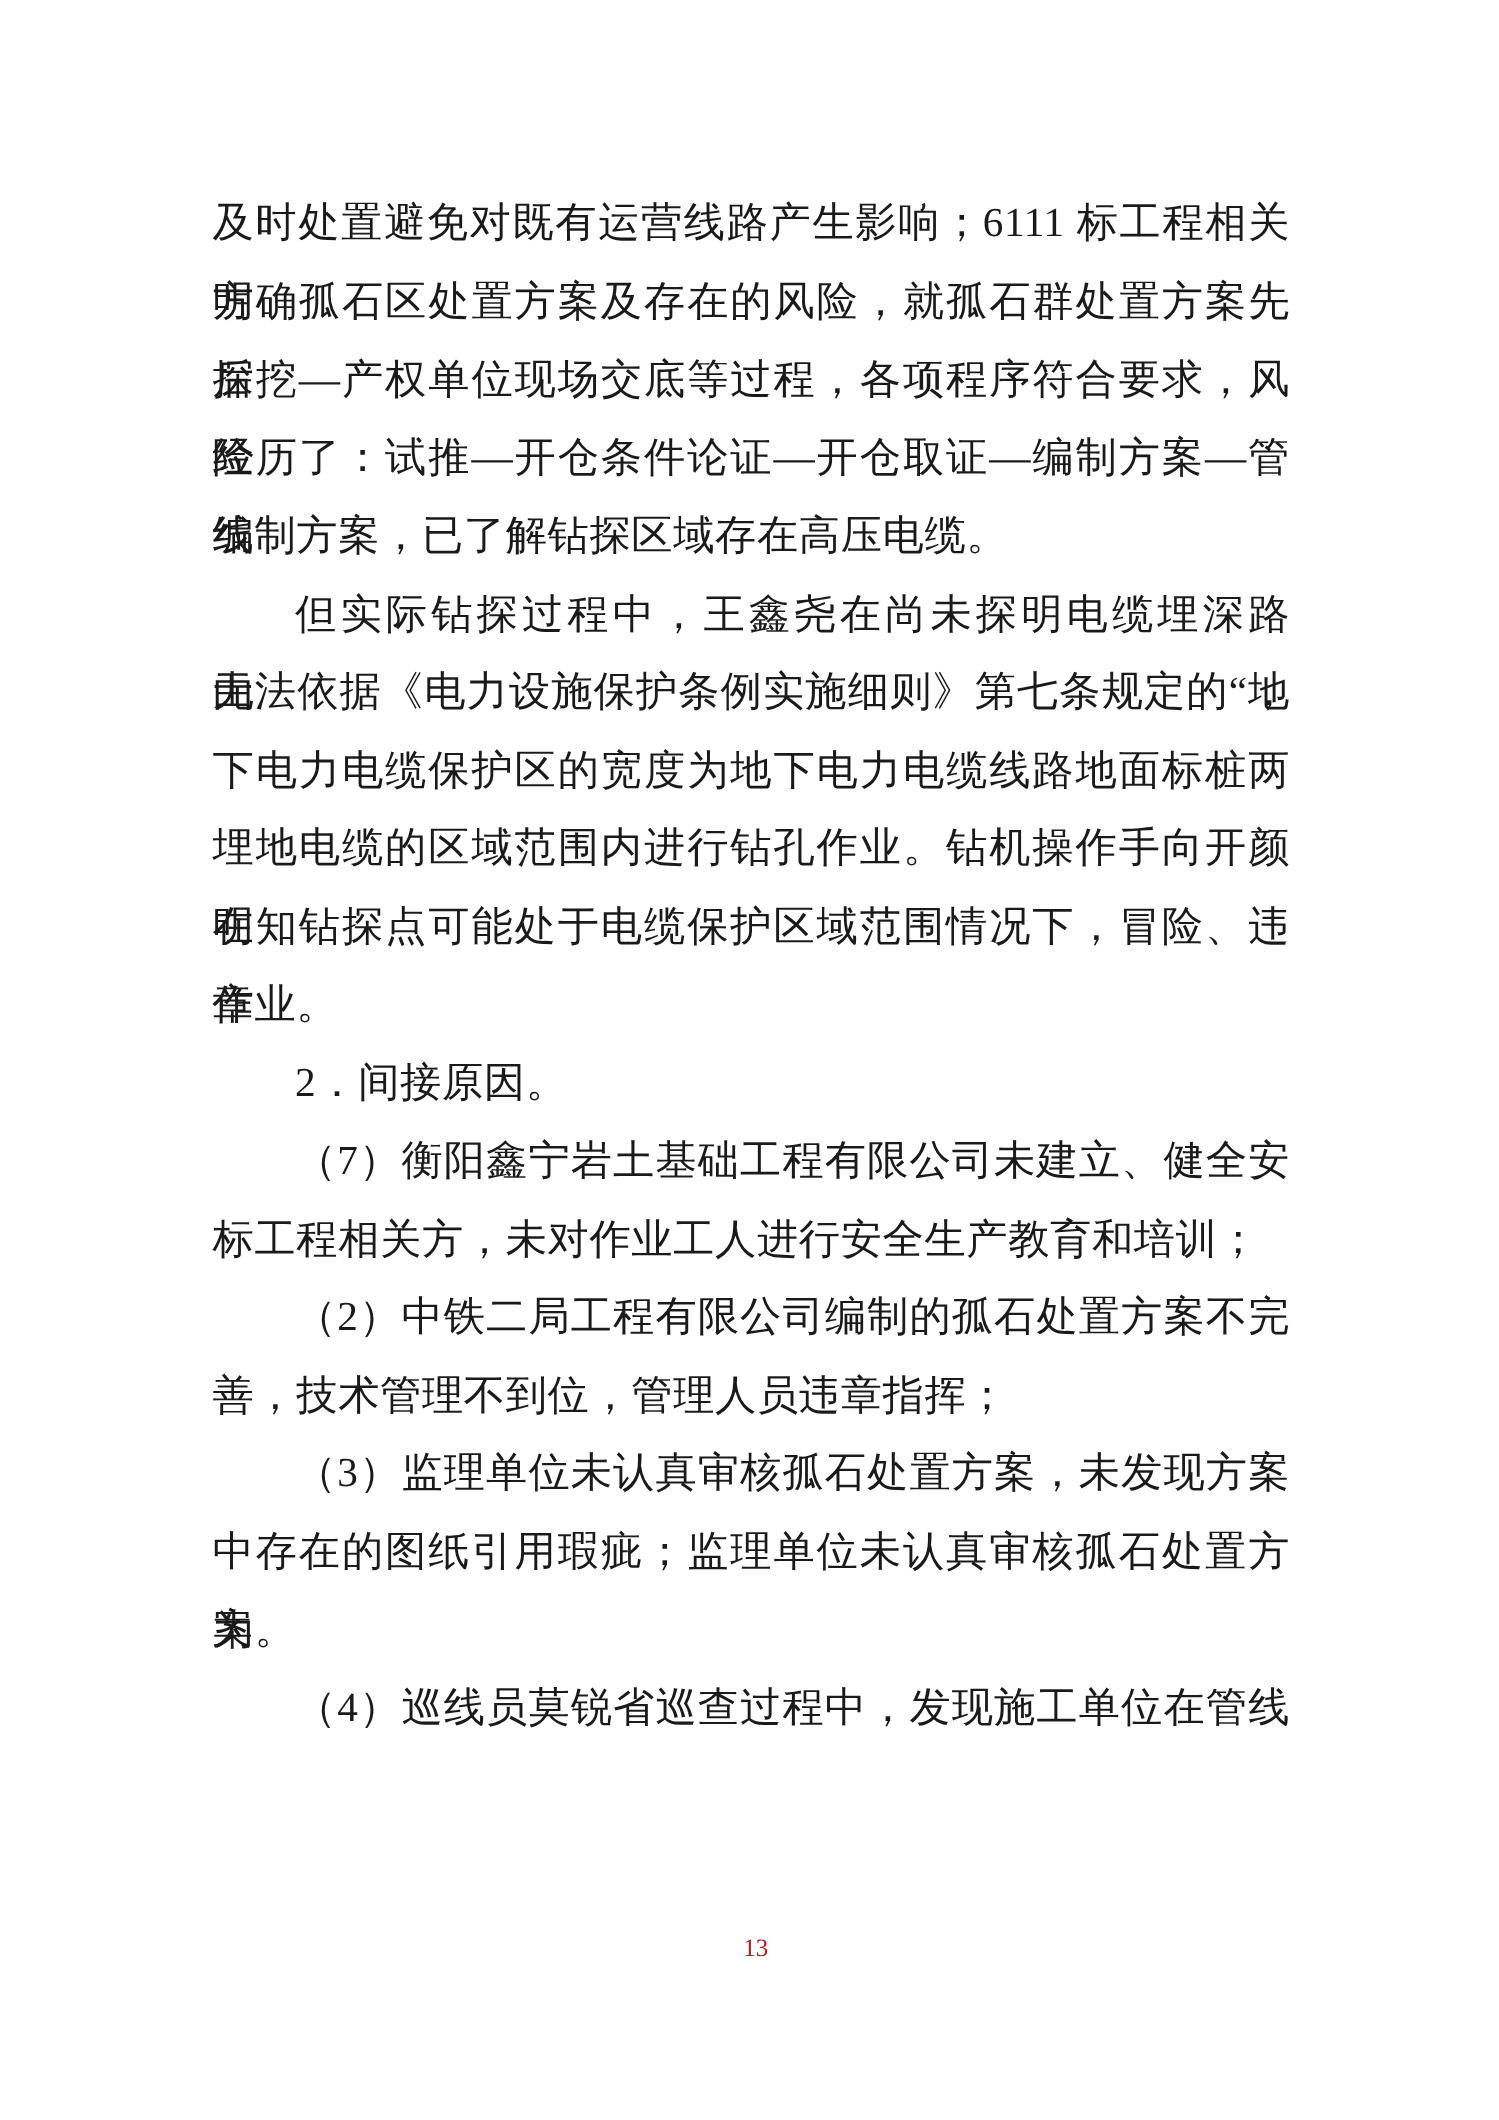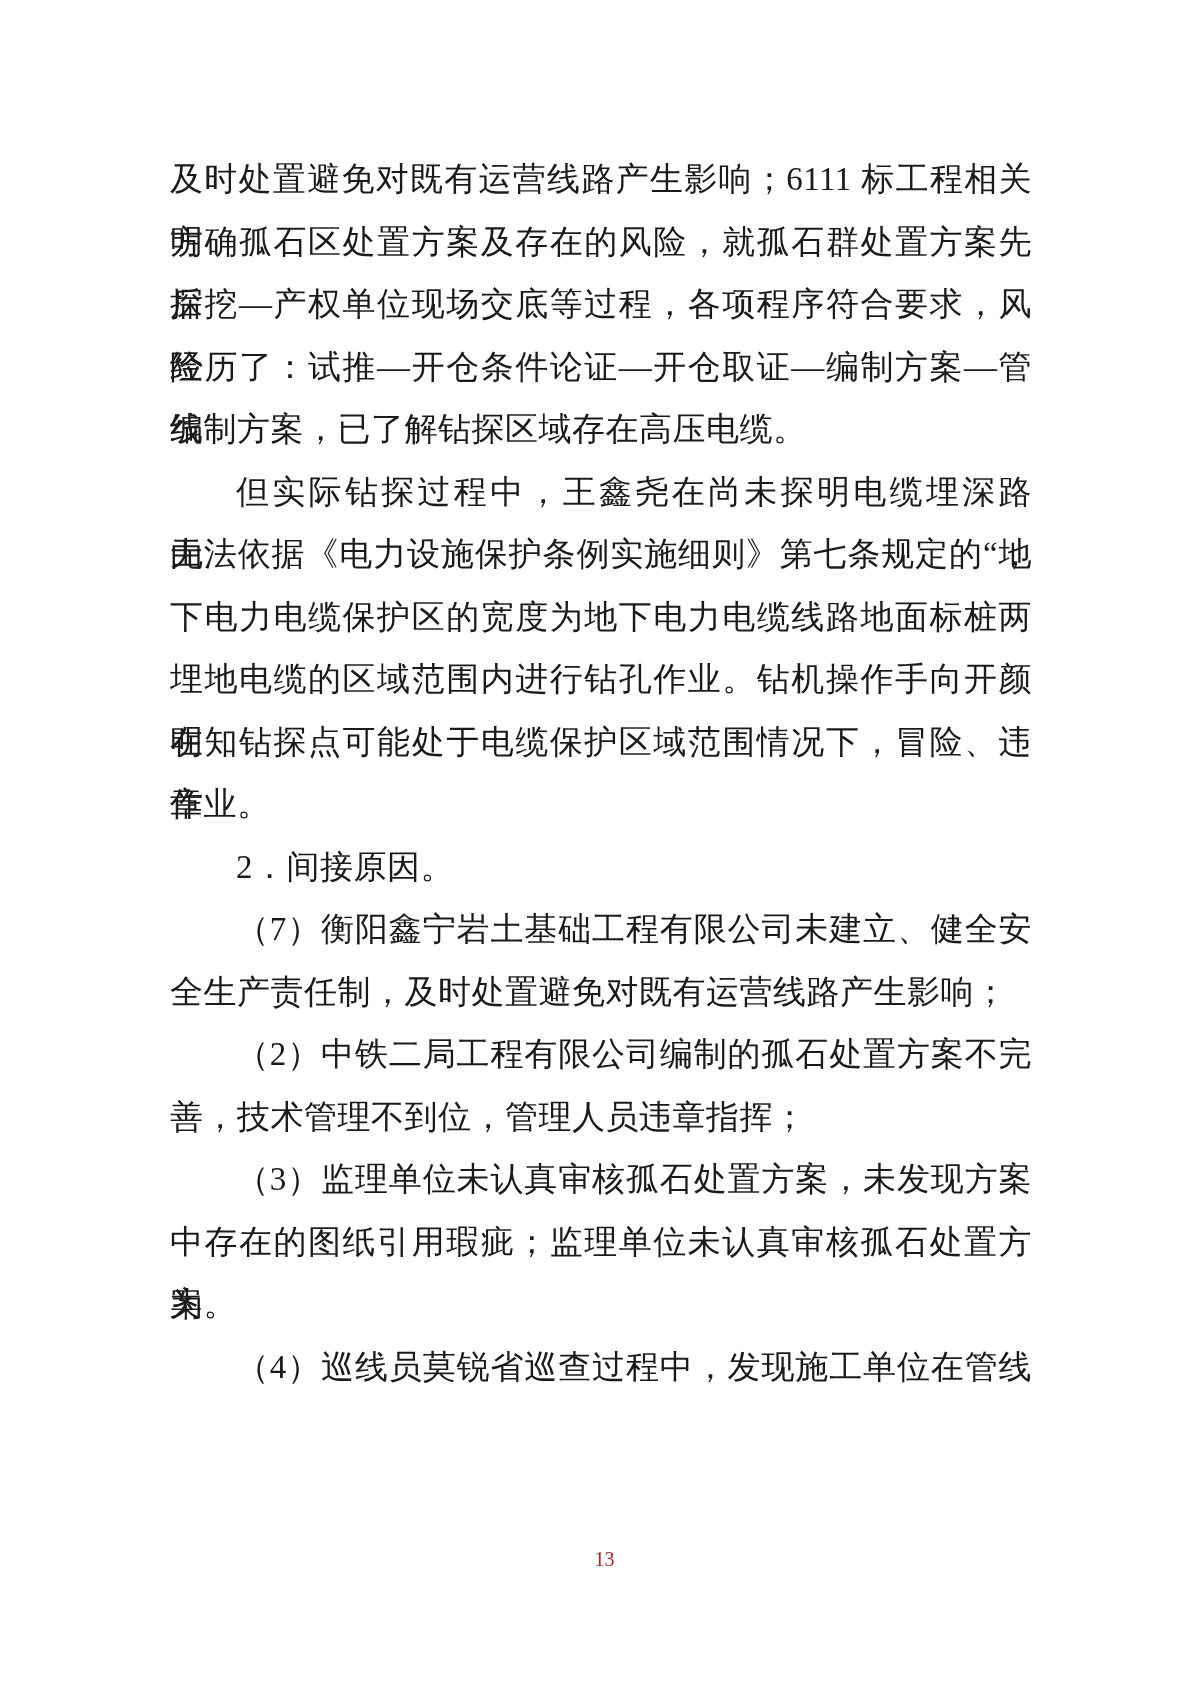--- a/index.html
+++ b/index.html
@@ -62,21 +62,21 @@
     <div class="line j">经历了：试推—开仓条件论证—开仓取证—编制方案—管线</div>
     <div class="line">编制方案，已了解钻探区域存在高压电缆。</div>
     <div class="line j ind">但实际钻探过程中，王鑫尧在尚未探明电缆埋深路由，</div>
     <div class="line j">无法依据《电力设施保护条例实施细则》第七条规定的“地</div>
     <div class="line j">下电力电缆保护区的宽度为地下电力电缆线路地面标桩两</div>
     <div class="line j">埋地电缆的区域范围内进行钻孔作业。钻机操作手向开颜在</div>
     <div class="line j">明知钻探点可能处于电缆保护区域范围情况下，冒险、违章</div>
     <div class="line">作业。</div>
     <div class="line ind">2．间接原因。</div>
     <div class="line j ind">（7）衡阳鑫宁岩土基础工程有限公司未建立、健全安</div>
-    <div class="line">全生产责任制，及时处置避免对既有运营线路产生影响；</div>
+    <div class="line">标工程相关方，未对作业工人进行安全生产教育和培训；</div>
     <div class="line j ind">（2）中铁二局工程有限公司编制的孤石处置方案不完</div>
     <div class="line">善，技术管理不到位，管理人员违章指挥；</div>
     <div class="line j ind">（3）监理单位未认真审核孤石处置方案，未发现方案</div>
     <div class="line j">中存在的图纸引用瑕疵；监理单位未认真审核孤石处置方案</div>
     <div class="line">为。</div>
     <div class="line j ind">（4）巡线员莫锐省巡查过程中，发现施工单位在管线</div>
   </div>
   <div class="page-number">13</div>
 </div>
 

